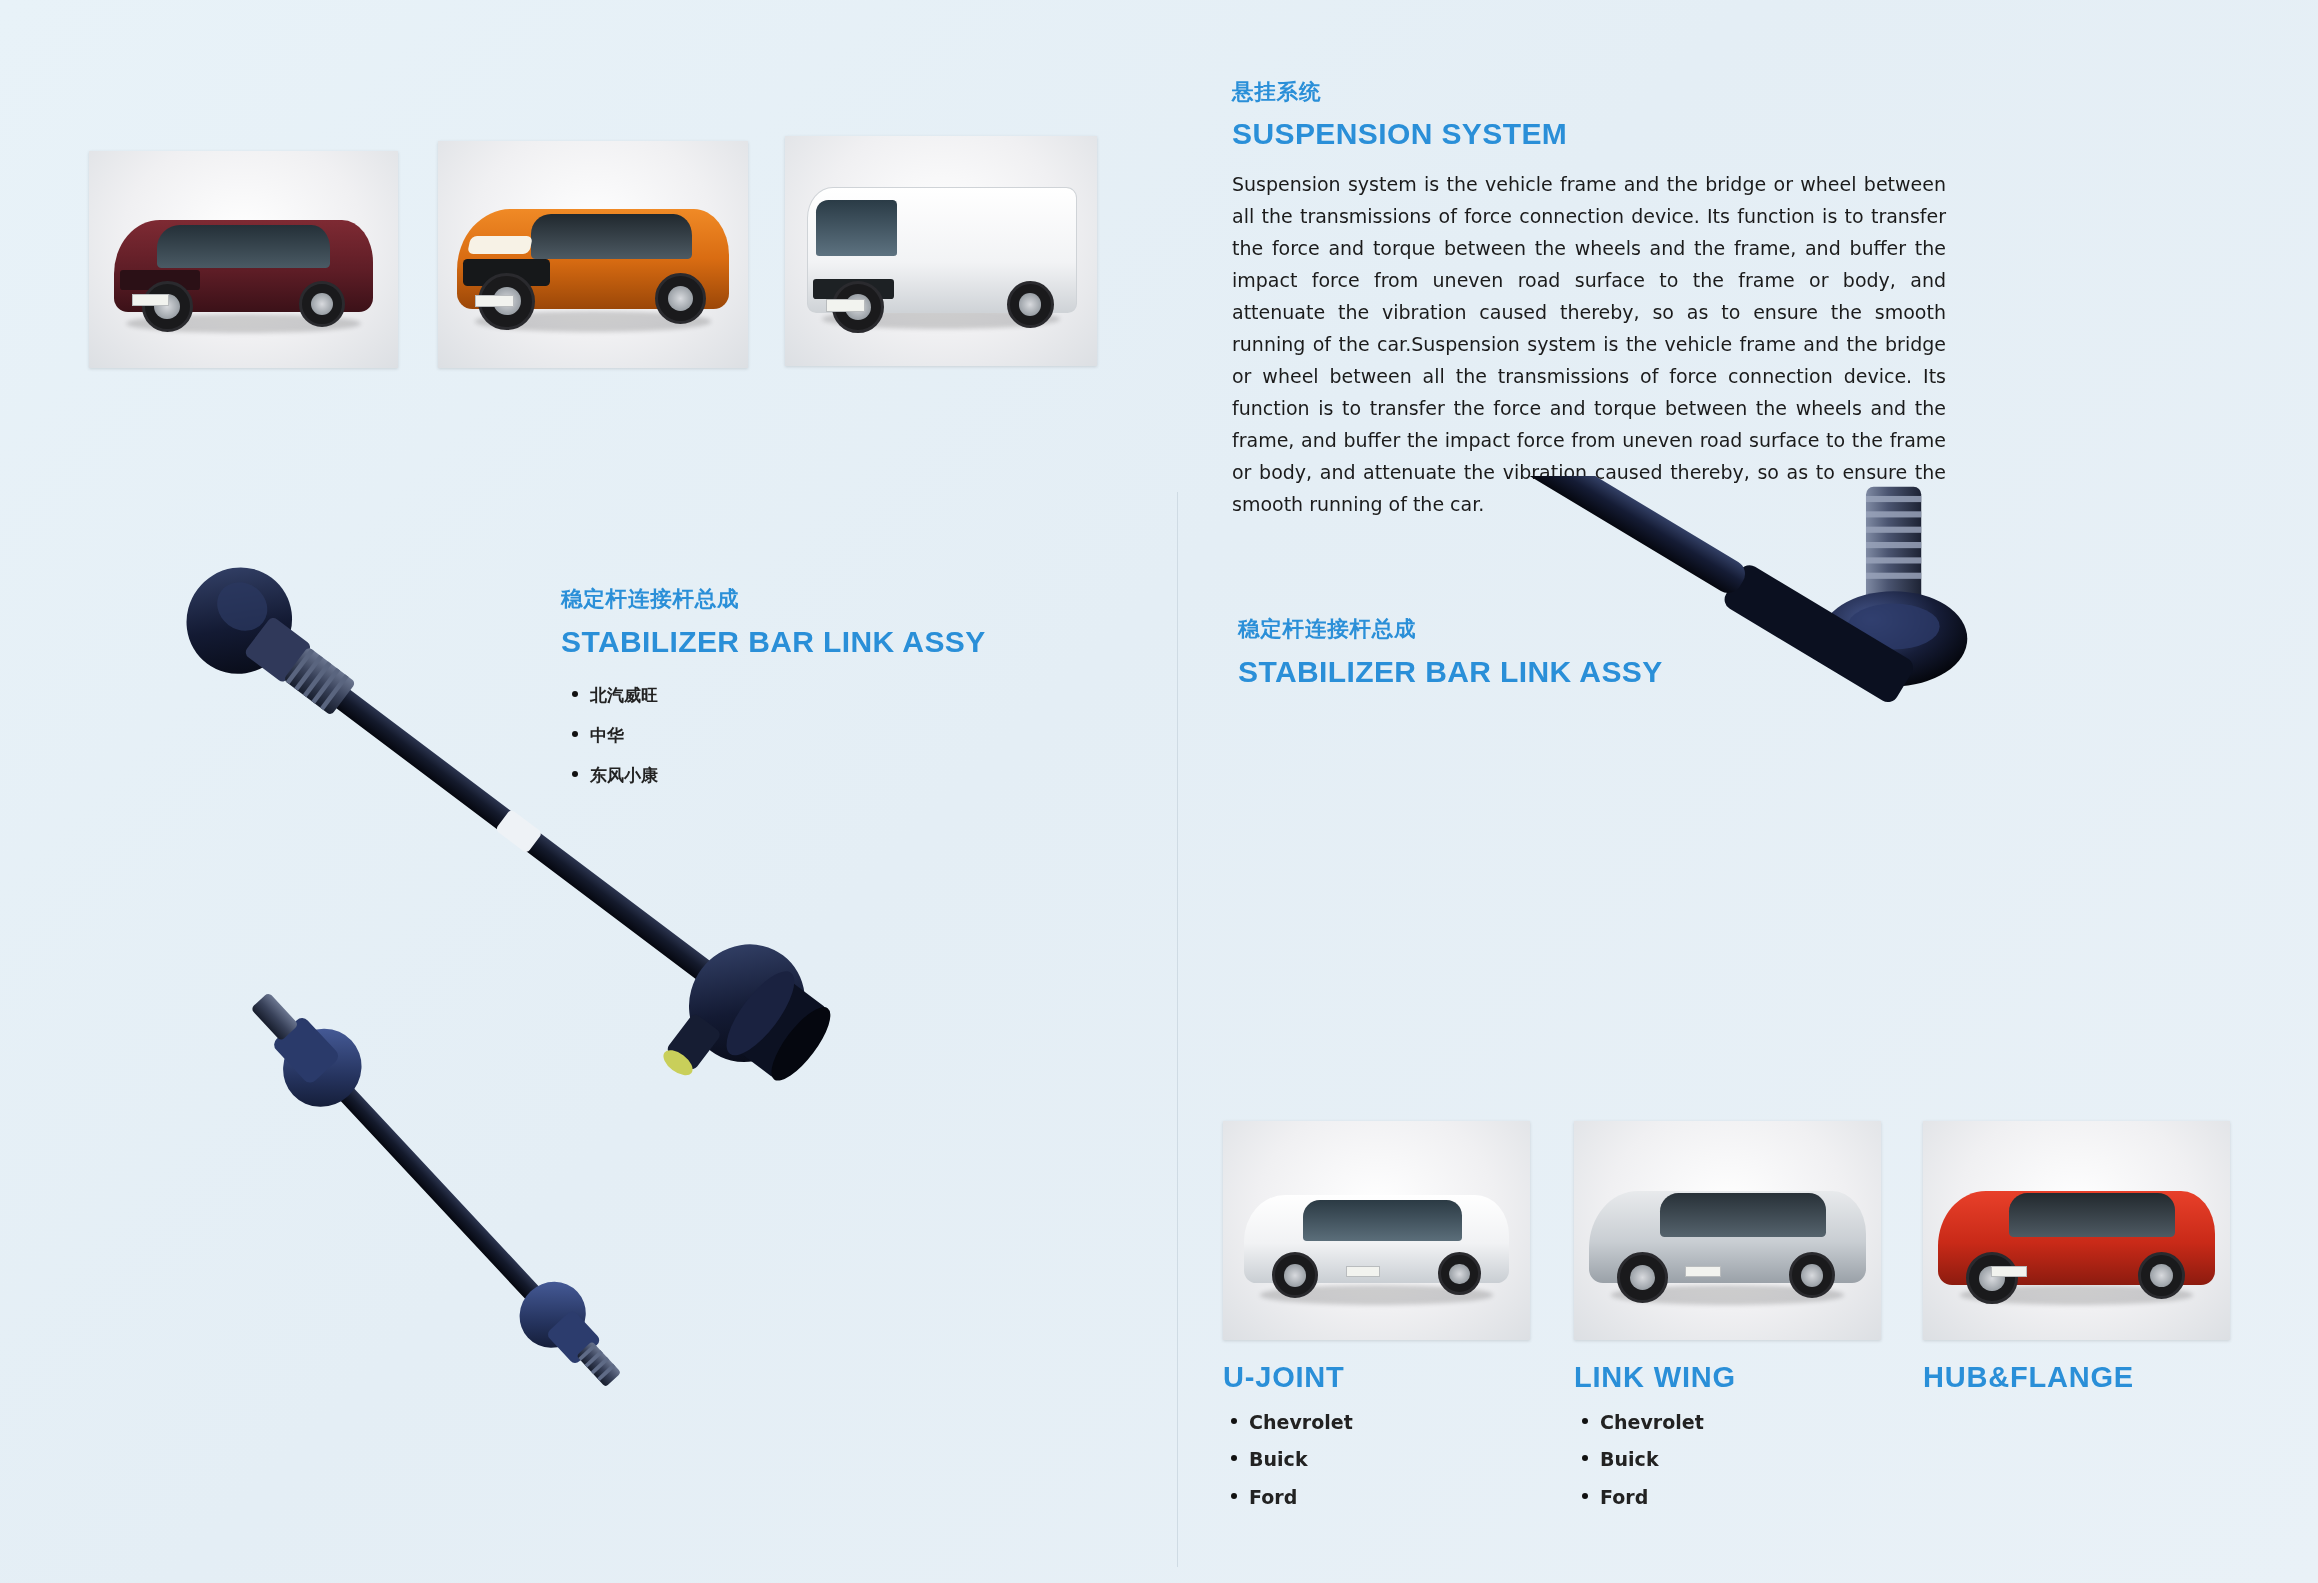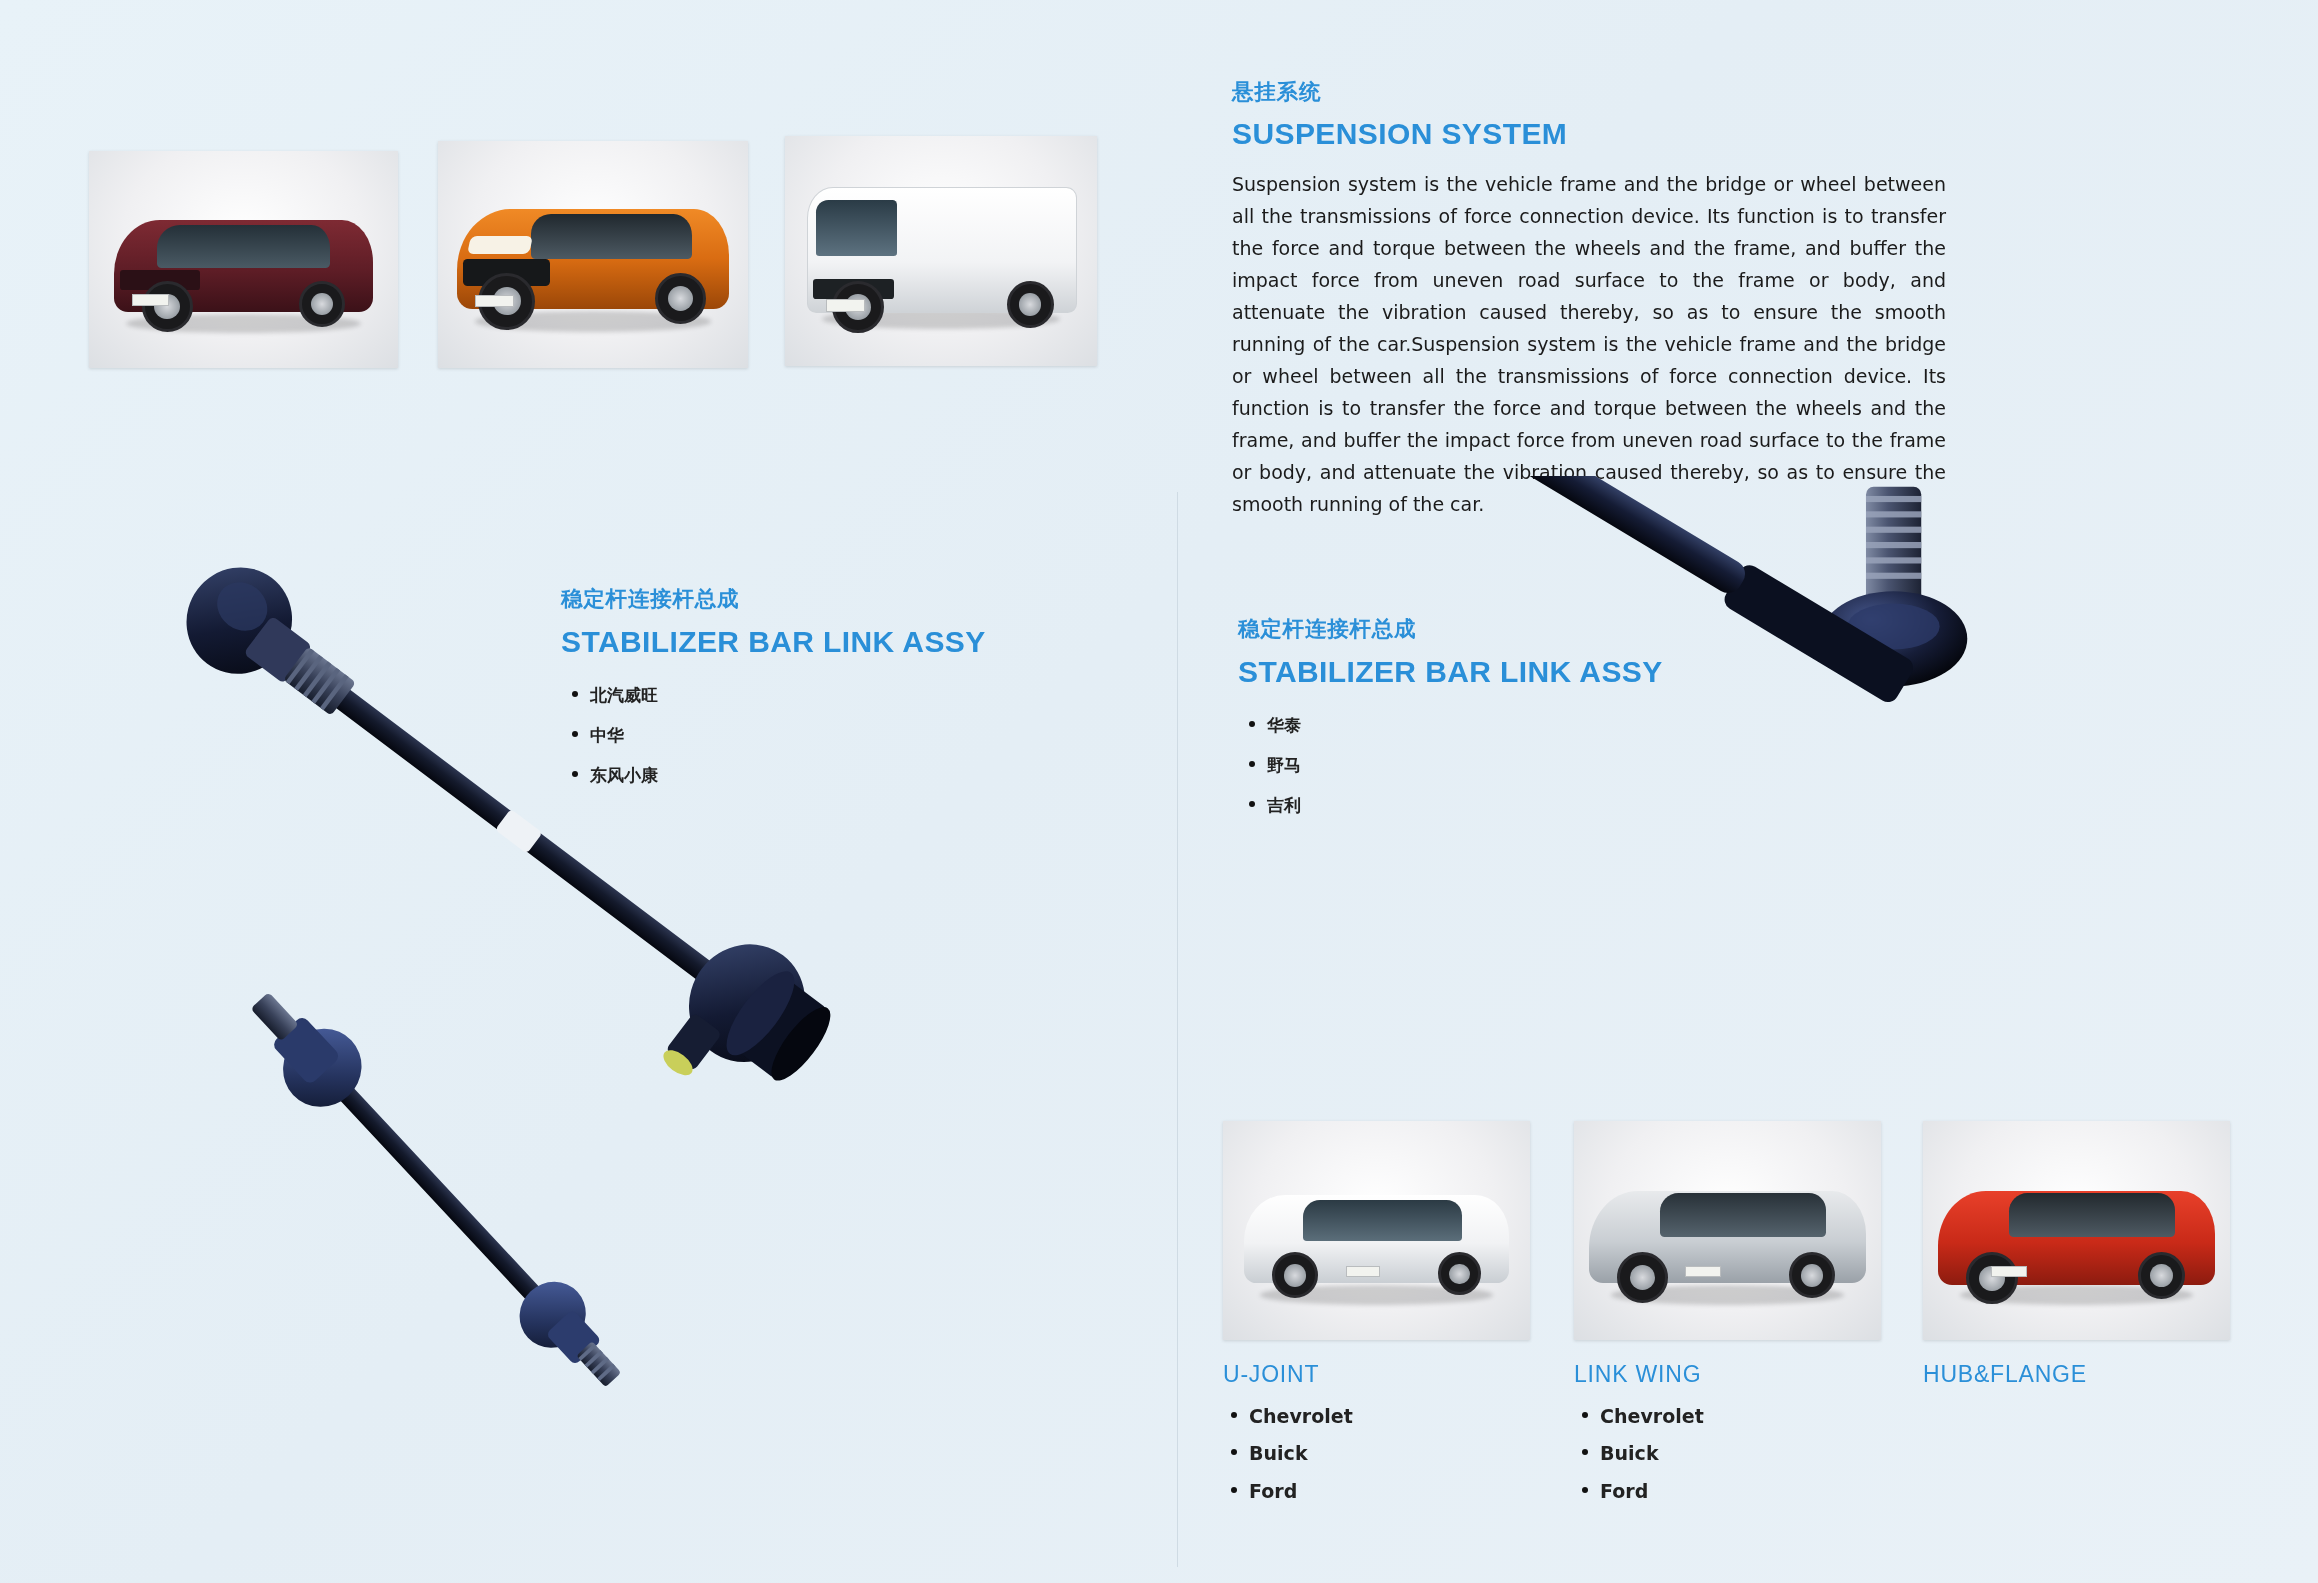--- a/index.html
+++ b/index.html
@@ -240,22 +240,22 @@
   .link-svg { position: absolute; }
 
   .divider-v {
     position: absolute;
     width: 0.8px;
     background: #cfdbe4;
   }
 
   .bottom-card-title {
     color: #2a8fd8;
-    font-size: 23px;
-    font-weight: normal;
+    font-size: 29px;
+    font-weight: bold;
     letter-spacing: 0.8px;
   }
   .sm-list li { font-size: 19px; margin-bottom: 15.4px; }
 </style>
 </head>
 <body>
 
 <div class="page">
 
   <div class="photo-card" style="left:89px; top:151px; width:309px; height:217px;">
@@ -443,25 +443,20 @@
         <rect x="-256" y="232" width="8" height="56"></rect>
         <rect x="-236" y="232" width="8" height="56"></rect>
         <rect x="-216" y="232" width="8" height="56"></rect>
       </g>
     </g>
   </svg>
 
   <div class="abs" style="left:1238px; top:614px; width:461px;">
     <div class="cn-title">稳定杆连接杆总成</div>
     <div class="en-title" style="margin-top:12.3px;">STABILIZER BAR LINK ASSY</div>
-    <ul class="bullet-list" style="margin-top:24.6px; margin-left:6.1px;">
-      <li>华泰</li>
-      <li>野马</li>
-      <li>吉利</li>
-    </ul>
   </div>
 
   <div class="photo-card" style="left:1223px; top:1121px; width:307px; height:219px;">
     <div class="photo-inner">
       <div class="shadow-ellipse"></div>
       <div class="hatch-body"></div>
       <div class="hatch-glass"></div>
       <div class="wheel" style="left:16%; top:60%; width:40px; height:40px;">
           <div class="rim"></div>
         </div>

